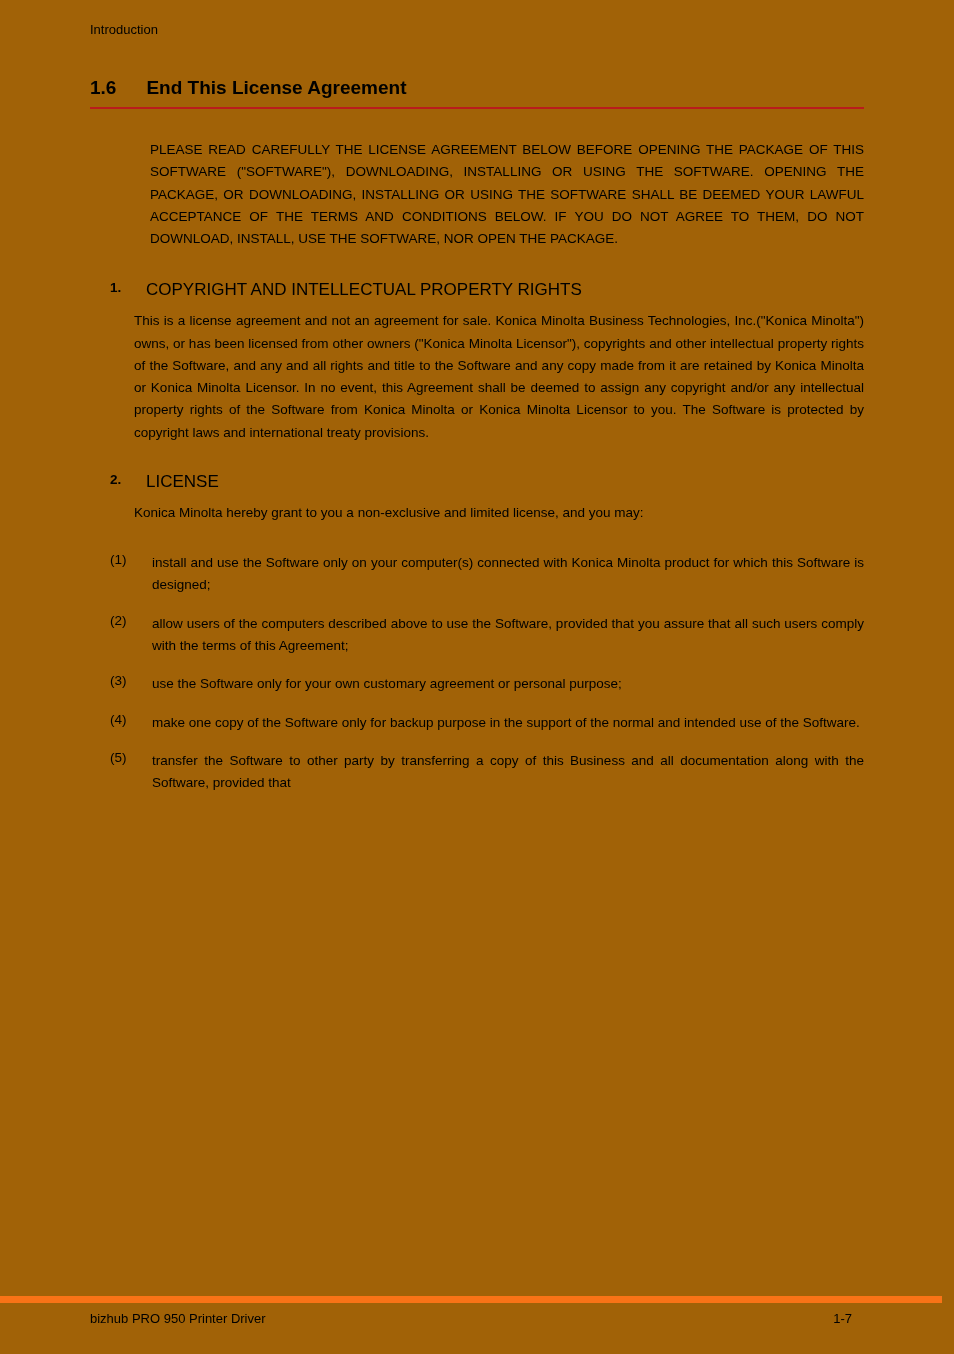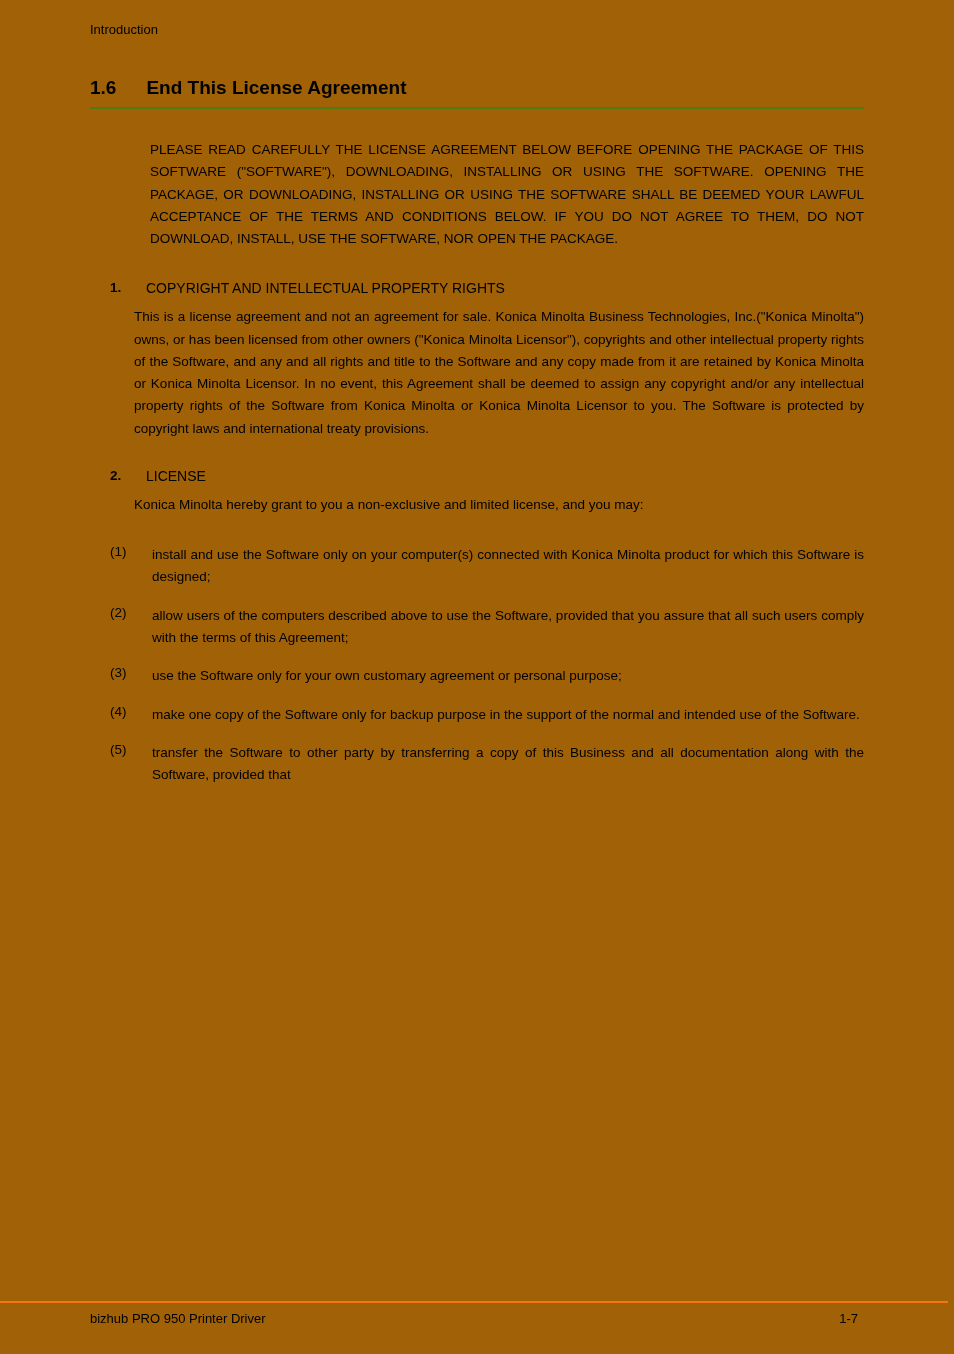--- a/index.html
+++ b/index.html
@@ -35,21 +35,21 @@
     .main-content {
       padding: 10px 90px 60px 90px;
     }
 
     .section-title {
       font-size: 19px;
       font-weight: bold;
       margin-top: 20px;
       margin-bottom: 30px;
       padding-bottom: 8px;
-      border-bottom: 2px solid #4d7c0f;
+      border-bottom: 2px solid #b91c1c;
       display: flex;
       align-items: flex-end;
       gap: 30px;
     }
 
     .section-number {
       font-size: 19px;
       font-weight: bold;
       white-space: nowrap;
     }
@@ -74,21 +74,21 @@
       margin-left: 20px;
     }
 
     .numbered-section-num {
       font-weight: bold;
       font-size: 13.5px;
       min-width: 20px;
     }
 
     .numbered-section-label {
-      font-size: 14px;
+      font-size: 17px;
       font-weight: normal;
     }
 
     .numbered-section-body {
       margin-left: 44px;
       font-size: 13.5px;
       line-height: 1.65;
       text-align: justify;
       text-justify: inter-word;
     }
@@ -111,23 +111,23 @@
       line-height: 1.65;
       text-align: justify;
       text-justify: inter-word;
       flex: 1;
     }
 
     .footer {
       position: absolute;
       bottom: 20px;
       left: 0;
-      right: 6px;
+      right: 12px;
       padding: 8px 90px;
-      border-top: 2px solid #f97316;
+      border-top: 7px solid #f97316;
       display: flex;
       justify-content: space-between;
       align-items: center;
       font-size: 13px;
     }
 
     .footer-left {
       font-size: 13px;
     }
 

